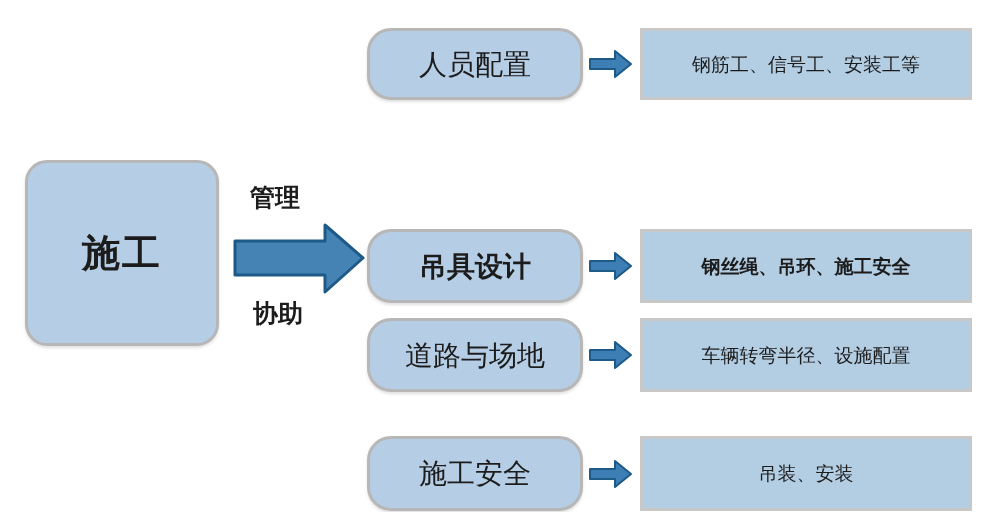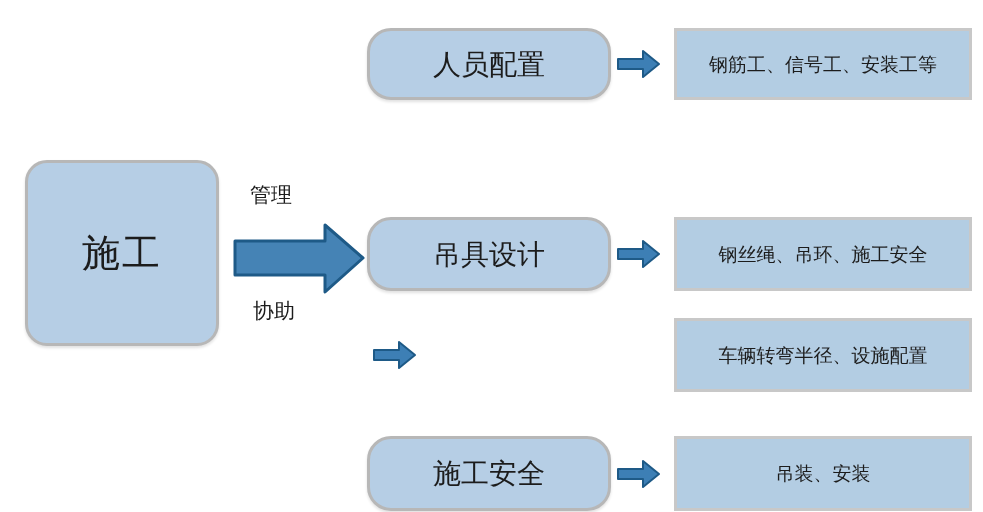--- a/index.html
+++ b/index.html
@@ -7,50 +7,51 @@
     position:relative;width:983px;height:512px;background:#ffffff;overflow:hidden;
     font-family:"DejaVu Sans",sans-serif;color:#1c1c1c;
   }
   
   .root-node{
     position:absolute;left:25px;top:160px;width:194px;height:186px;
     background:#b6cee5;border:3px solid #b7b7b7;border-radius:22px;
     box-sizing:border-box;display:flex;flex-direction:column;
     align-items:center;justify-content:center;
     box-shadow:0 2px 3px rgba(0,0,0,0.12);
+    font-weight:bold;
   }
   .root-node .line{font-size:38px;line-height:1.32;letter-spacing:2px;}
   
   .main-arrow{position:absolute;left:233px;top:220px;width:134px;height:78px;}
   .arrow-top-label,.arrow-bottom-label{
-    position:absolute;font-size:21px;font-weight:normal;white-space:nowrap;
+    position:absolute;font-size:25px;font-weight:bold;white-space:nowrap;
   }
   .arrow-top-label{left:250px;top:181px;}
   .arrow-bottom-label{left:253px;top:297px;text-align:center;}
   
   .row{
     position:absolute;left:367px;width:605px;
     display:flex;align-items:center;
   }
   .row.r1{top:28px;height:72px;}
   .row.r2{top:126px;height:76px;}
-  .row.r3{top:217px;height:74px;}
+  .row.r3{top:229px;height:74px;font-weight:bold;}
   .row.r4{top:318px;height:74px;}
   .row.r5{top:436px;height:75px;}
   .category-node{
-    width:244px;align-self:stretch;box-sizing:border-box;
+    width:216px;align-self:stretch;box-sizing:border-box;
     background:#b6cee5;border:3px solid #b7b7b7;border-radius:24px;
     display:flex;align-items:center;justify-content:center;
     padding:2px 12px;text-align:center;
     box-shadow:0 2px 3px rgba(0,0,0,0.12);
   }
   .category-node .lbl{font-size:28px;line-height:1.25;max-width:192px;}
   .connector{flex:0 0 auto;margin-left:6px;width:44px;height:32px;}
   .detail-node{
-    width:298px;margin-left:auto;align-self:stretch;box-sizing:border-box;
+    width:332px;margin-left:auto;align-self:stretch;box-sizing:border-box;
     background:#b3cde3;border:3px solid #c8c8c8;
     display:flex;align-items:center;justify-content:center;
     padding:2px 3px;text-align:center;
   }
   .detail-node .lbl{font-size:19px;line-height:1.4;}
 </style>
 </head>
 <body>
 
 <div class="canvas">
@@ -84,20 +85,23 @@
     </div>
     <svg class="connector" viewBox="0 0 44 32" xmlns="http://www.w3.org/2000/svg">
       <polygon points="1,11 26,11 26,3 42,16 26,29 26,21 1,21" fill="#3d7fb5" stroke="#1e5a87" stroke-width="2" stroke-linejoin="round"></polygon>
     </svg>
     <div class="detail-node">
       <span class="lbl">钢丝绳、吊环、施工安全</span>
     </div>
   </div>
 
   <div class="row r4">
+    <div class="category-node">
+      <span class="lbl">道路与场地</span>
+    </div>
     <svg class="connector" viewBox="0 0 44 32" xmlns="http://www.w3.org/2000/svg">
       <polygon points="1,11 26,11 26,3 42,16 26,29 26,21 1,21" fill="#3d7fb5" stroke="#1e5a87" stroke-width="2" stroke-linejoin="round"></polygon>
     </svg>
     <div class="detail-node">
       <span class="lbl">车辆转弯半径、设施配置</span>
     </div>
   </div>
 
   <div class="row r5">
     <div class="category-node">

